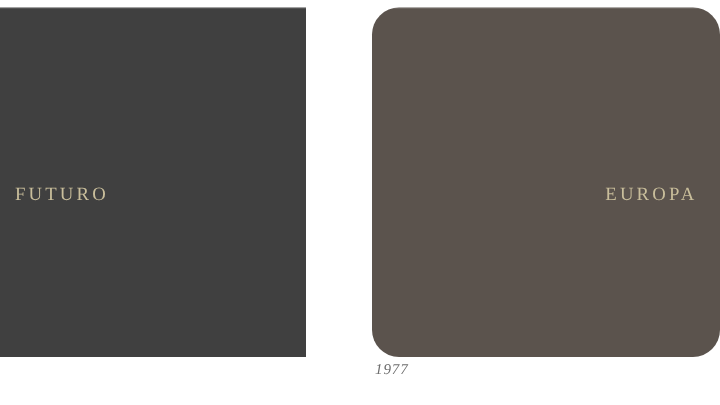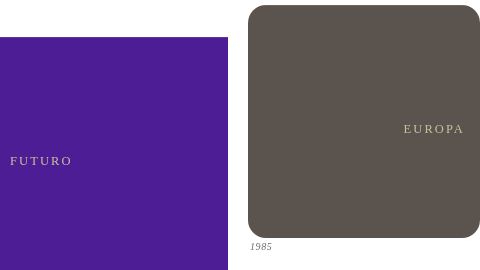--- a/index.html
+++ b/index.html
@@ -28,23 +28,22 @@
   .panel {
     position: absolute;
     top: 5px;
     height: 233px;
     box-sizing: border-box;
     overflow: hidden;
   }
 
   .panel-left {
     left: 0px;
-    width: 228px;
-    background: #4c1d95;
-    margin-top: 32px;
+    width: 204px;
+    background: #404040;
   }
 
   .panel-right {
     left: 248px;
     width: 232px;
     background: #5b534d;
     border-radius: 18px;
   }
 
   
@@ -101,15 +100,15 @@
 <div id="stage">
 
   <div class="panel panel-left">
     <div class="swatch-title title-left">FUTURO</div>
   </div>
 
   <div class="panel panel-right">
     <div class="swatch-title title-right">EUROPA</div>
   </div>
 
-  <div class="caption">1985</div>
+  <div class="caption">1977</div>
 
 </div>
 
 </body></html>

